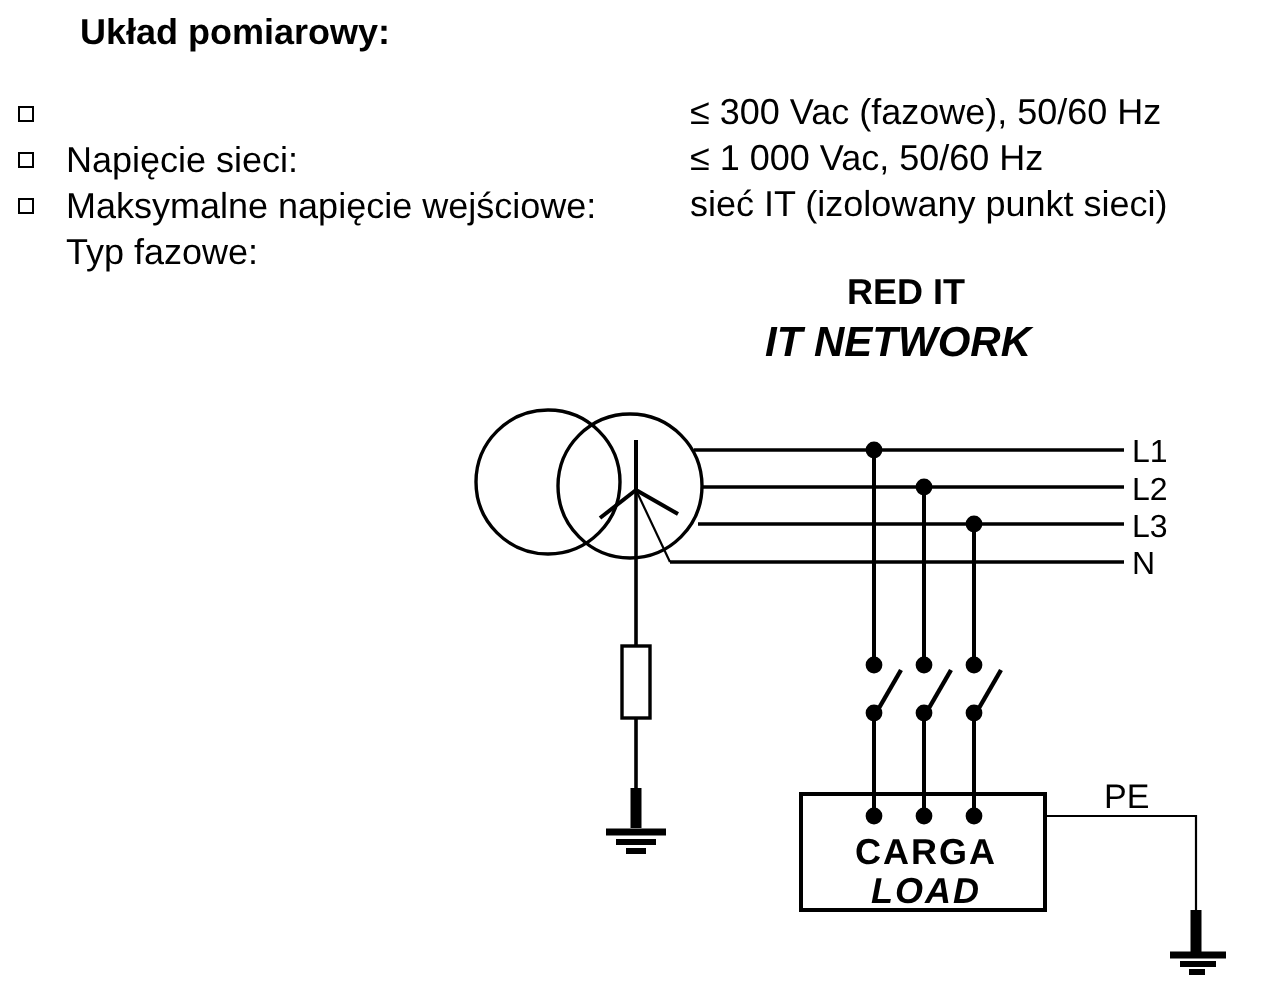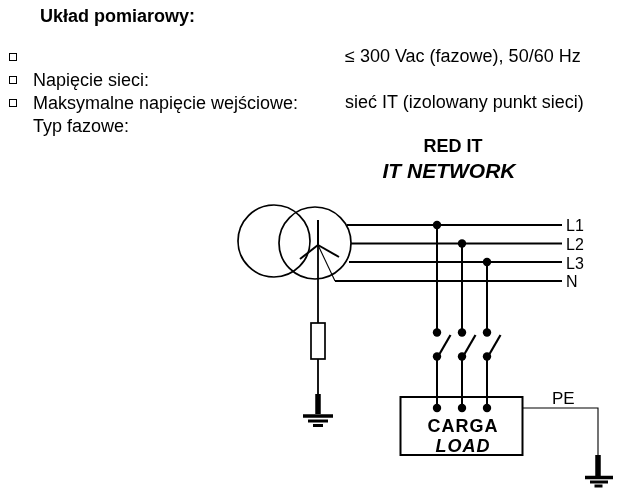--- a/index.html
+++ b/index.html
@@ -89,20 +89,21 @@
 
   <div class="spec-row r0">
     <span class="bullet"></span>
     <span class="spec-label">Napięcie sieci:</span>
     <span class="spec-value">≤ 300 Vac (fazowe), 50/60 Hz</span>
   </div>
 
   <div class="spec-row r1">
     <span class="bullet"></span>
     <span class="spec-label">Maksymalne napięcie wejściowe:</span>
+    <span class="spec-value">≤ 1 000 Vac, 50/60 Hz</span>
   </div>
 
   <div class="spec-row r2">
     <span class="bullet"></span>
     <span class="spec-label">Typ fazowe:</span>
     <span class="spec-value">sieć IT (izolowany punkt sieci)</span>
   </div>
 
   <svg class="diagram-svg" viewBox="0 0 643 492">
 

